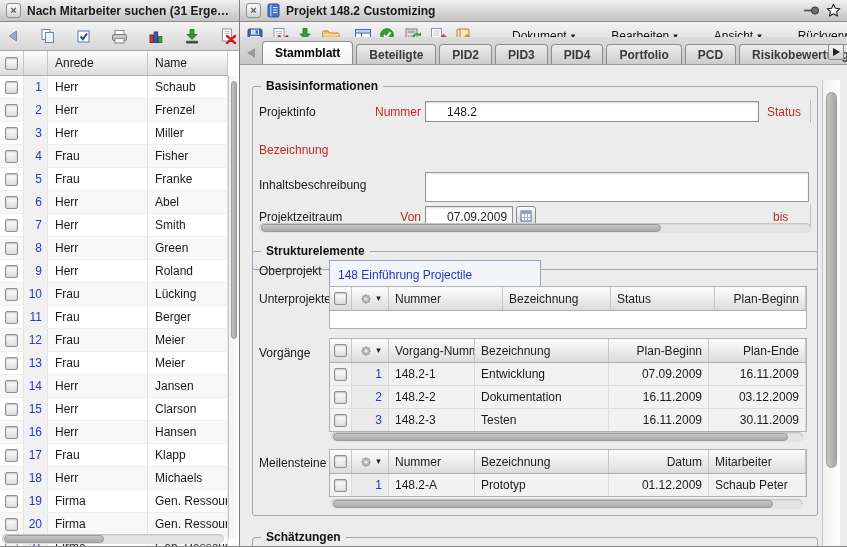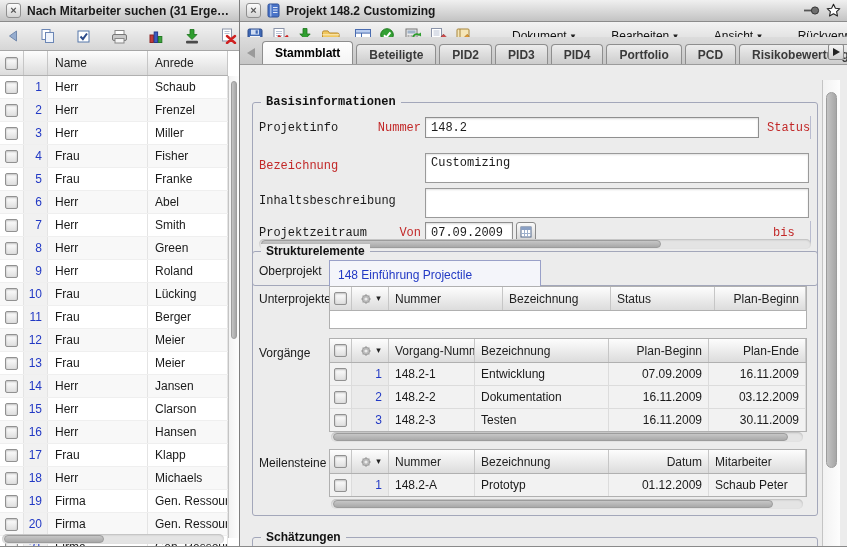--- a/index.html
+++ b/index.html
@@ -64,21 +64,21 @@
   .tab-next{position:absolute;right:3px;bottom:4px;width:16px;height:16px;border:1px solid #8a8a8a;border-radius:2px;
     background:linear-gradient(#f6f6f6,#cfcfcf);display:flex;align-items:center;justify-content:center;box-sizing:border-box;}
   .tab-next i{width:0;height:0;border-top:4px solid transparent;border-bottom:4px solid transparent;border-left:7px solid #222;}
 
   .content{position:absolute;left:0;top:79px;width:607px;height:468px;background:#ececec;overflow:hidden;}
   .fs{position:absolute;border:1px solid #a3a7ba;border-radius:3px;box-sizing:border-box;}
   .legend{position:absolute;top:-8px;left:8px;background:#ececec;padding:0 5px;font-weight:bold;color:#111;white-space:nowrap;}
   .flabel{position:absolute;color:#1a1a1a;white-space:nowrap;}
   .rlabel{position:absolute;color:#c22828;white-space:nowrap;}
   .tin{position:absolute;box-sizing:border-box;border:1px solid #8f8f8f;background:#fff;box-shadow:inset 0 1px 2px rgba(0,0,0,.15);
-    display:flex;align-items:center;padding:0 5px;font-size:12px;}
+    display:flex;align-items:center;padding:0 21px;font-size:12px;}
   .tarea{position:absolute;box-sizing:border-box;border:1px solid #9a9a9a;background:#fff;box-shadow:inset 0 1px 2px rgba(0,0,0,.12);
     padding:2px 5px;font-size:12px;}
   .vline{position:absolute;width:1px;background:#b9bcd0;}
   .calbtn{position:absolute;width:20px;height:20px;border:1px solid #8a8a8a;border-radius:3px;background:linear-gradient(#fafafa,#d5d5d5);
     display:flex;align-items:center;justify-content:center;box-sizing:border-box;}
   .linkbox{position:absolute;box-sizing:border-box;border:1px solid #99a0c8;background:#f4f5fa;display:flex;align-items:center;
     padding:14px 8px;color:#2239c4;white-space:nowrap;}
 
   .tblwrap{position:absolute;width:478px;}
   .tbl{border:1px solid #b0b0b0;background:#f2f2f2;box-sizing:border-box;width:478px;}
@@ -178,22 +178,22 @@
             <path d="M1 3.5 h4 v-2.6 L9 5 l-4 4.1 V6.5 h-4z" fill="#fff"></path>
           </svg>
         </span>
     </div>
 
     <div class="lhead">
       <span class="cbc">
           <span class="cb"></span>
         </span>
       <span></span>
+      <span class="th">Anrede</span>
       <span class="th">Name</span>
-      <span class="th">Anrede</span>
     </div>
 
     <div class="lrows">
 
         <div class="lrow">
           <span class="lc cbc">
             <span class="cb"></span>
           </span>
           <span class="lc numc">1</span>
           <span class="lc">Herr</span>
@@ -528,30 +528,29 @@
       <span class="tab">PCD</span>
       <span class="tab">Risikobewertung</span>
 
       <span class="tab-next">
           <i></i>
         </span>
     </div>
 
     <div class="content">
 
-      <div class="fs" style="left:12px;top:23px;width:566px;height:184px;font-family:Liberation Mono, monospace;">
+      <div class="fs" style="left:12px;top:7px;width:566px;height:184px;">
         <span class="legend">Basisinformationen</span>
         <span class="flabel" style="left:6px;top:18px;">Projektinfo</span>
         <span class="rlabel" style="left:88px;top:18px;width:80px;text-align:right;">Nummer</span>
         <span class="tin" style="left:172px;top:14px;width:334px;height:21px;">148.2</span>
         <span class="rlabel" style="left:514px;top:18px;">Status</span>
         <span class="vline" style="left:557px;top:13px;height:23px;"></span>
 
         <span class="rlabel" style="left:6px;top:56px;">Bezeichnung</span>
-        <span class="tarea" style="left:172px;top:50px;width:384px;height:30px;">Customizing</span>
 
         <span class="flabel" style="left:6px;top:91px;">Inhaltsbeschreibung</span>
         <span class="tarea" style="left:172px;top:85px;width:384px;height:30px;"></span>
 
         <span class="flabel" style="left:6px;top:123px;">Projektzeitraum</span>
         <span class="rlabel" style="left:88px;top:123px;width:80px;text-align:right;">Von</span>
         <span class="tin" style="left:172px;top:119px;width:88px;height:21px;">07.09.2009</span>
         <span class="calbtn" style="left:263px;top:119px;">
             <svg width="12" height="12">
               <rect x="1" y="1" width="10" height="10" fill="#fff" stroke="#55688a"></rect>

